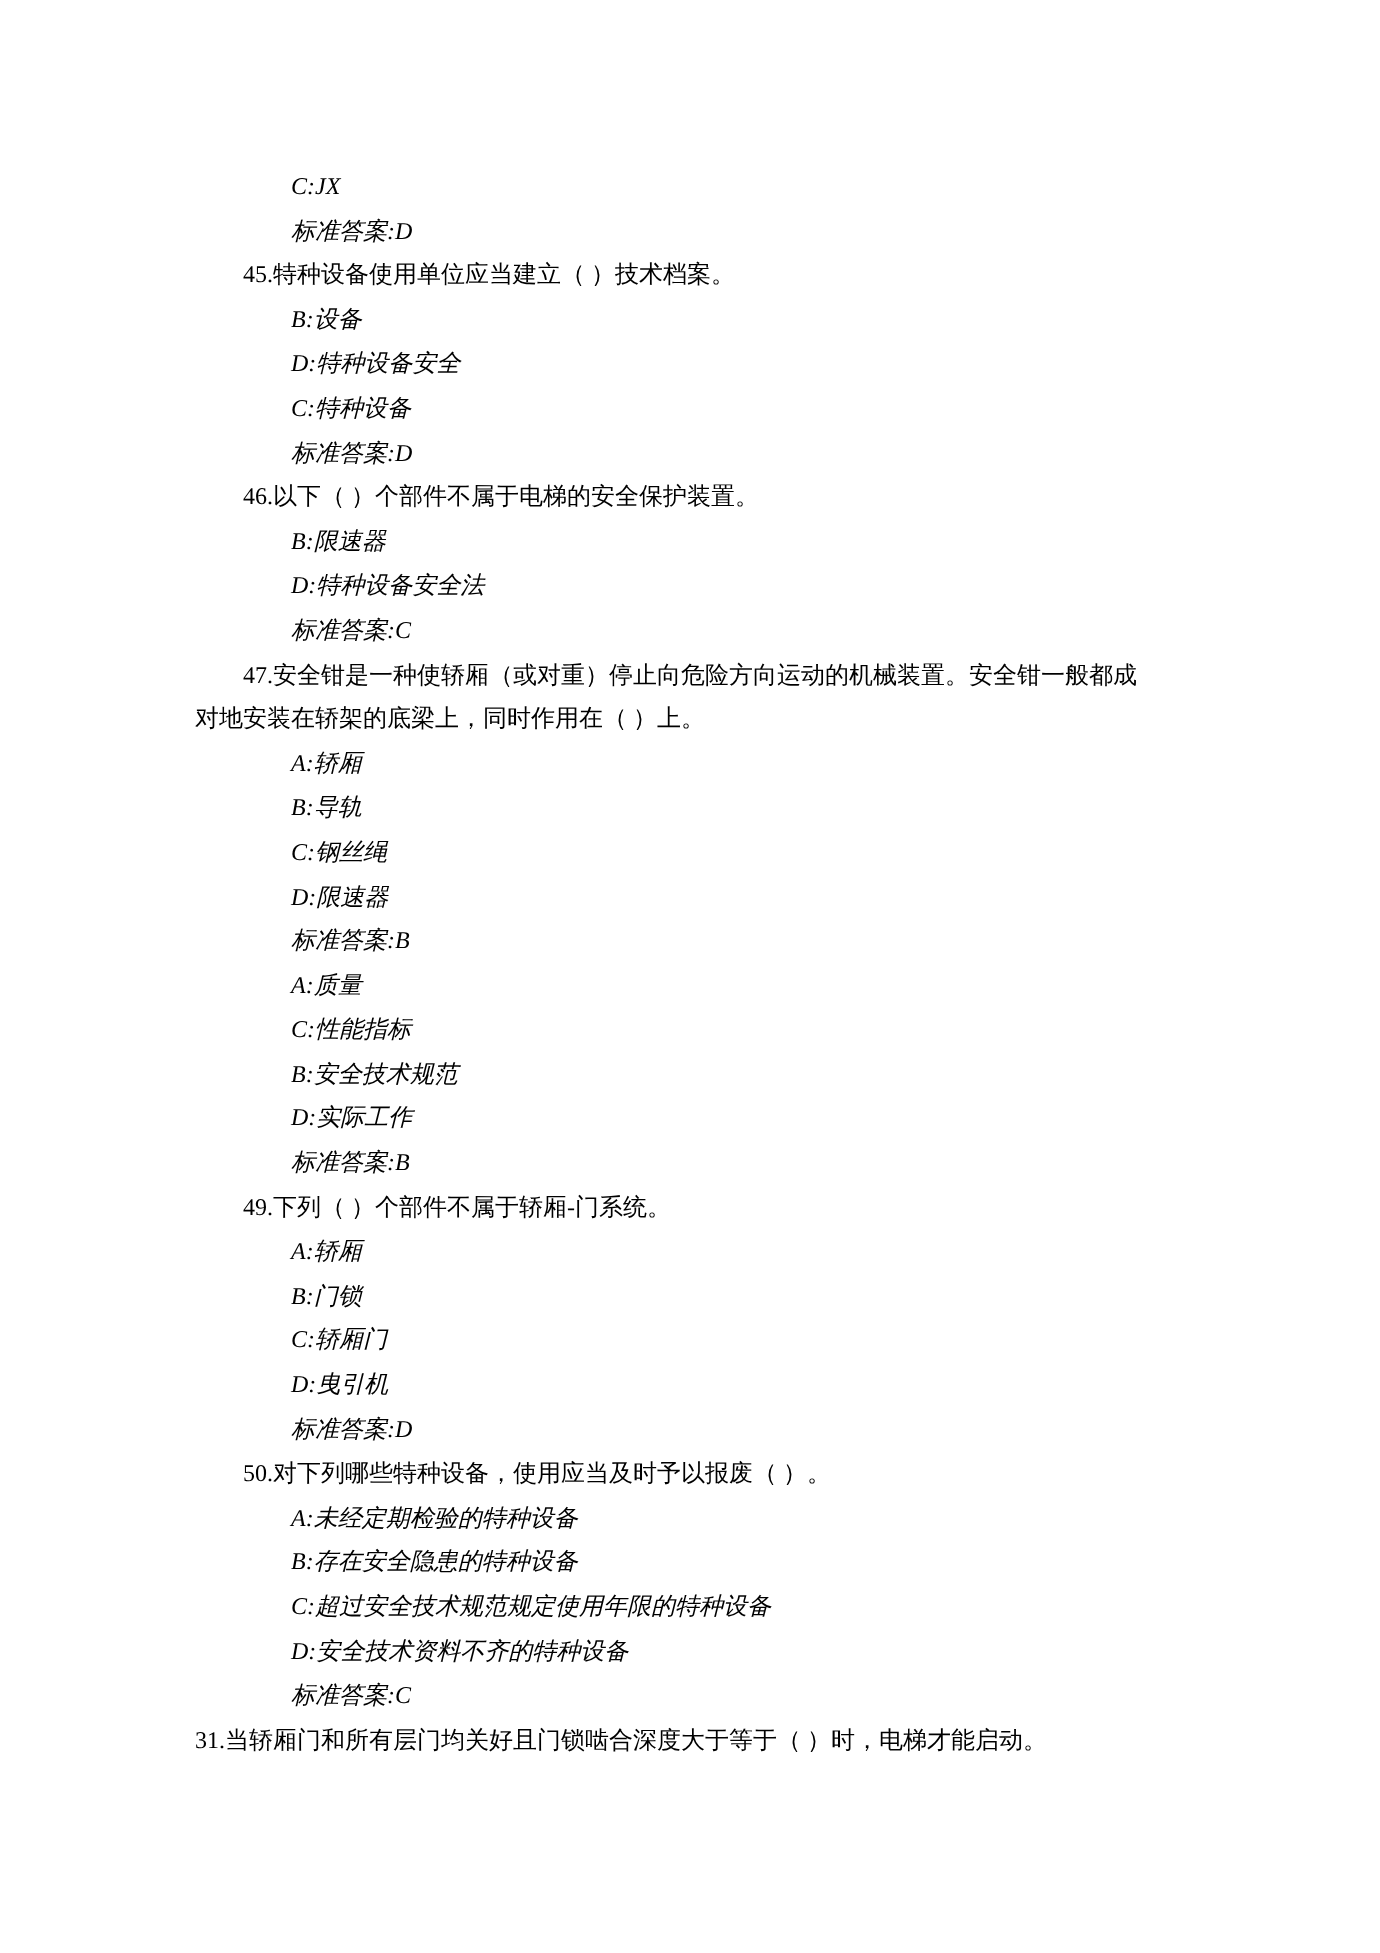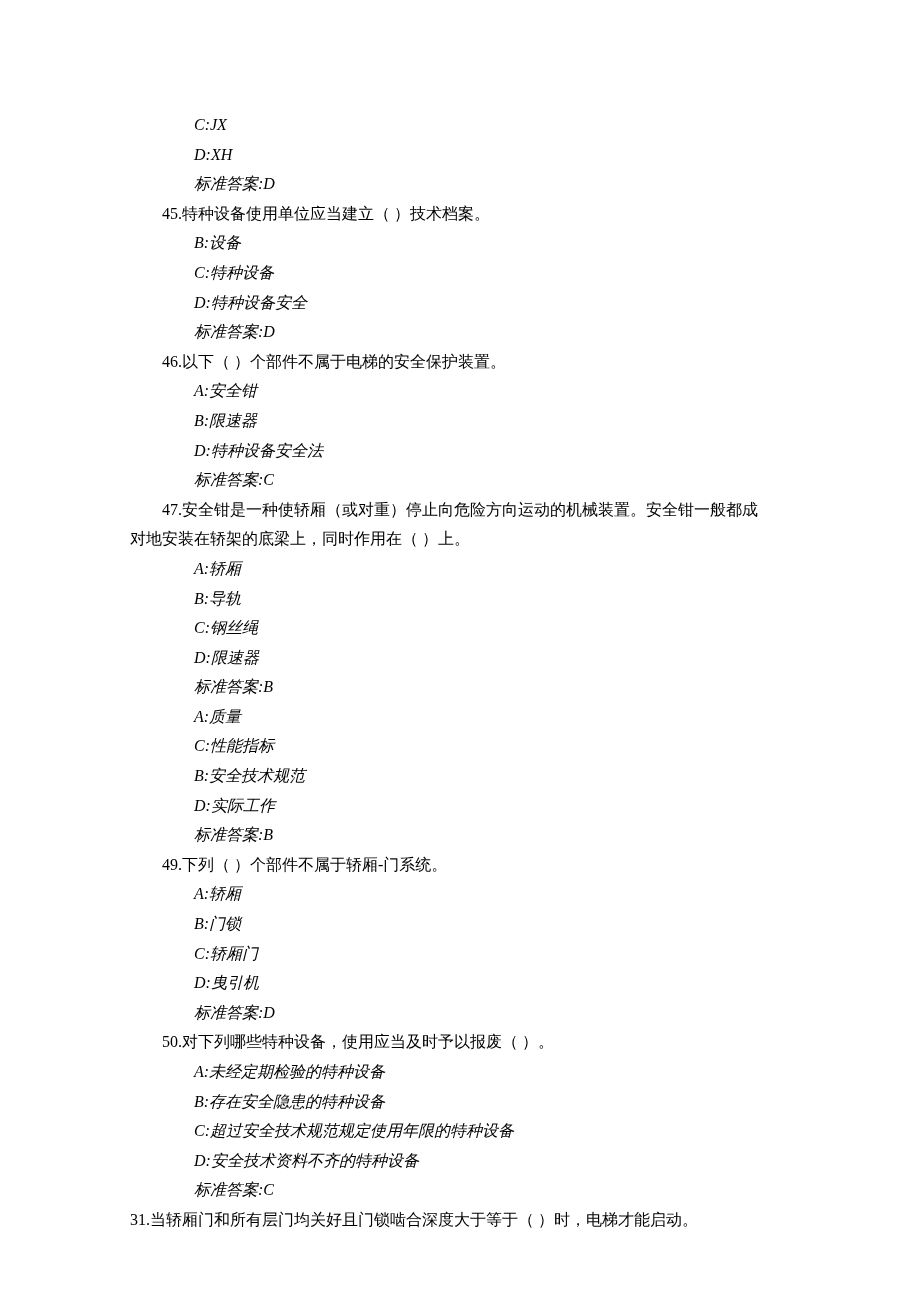--- a/index.html
+++ b/index.html
@@ -25,31 +25,29 @@
     text-indent: 4em;
     font-style: italic;
   }
 </style>
 </head>
 <body>
 
 <div class="page">
 
   <div class="opt-line">C:JX</div>
-  <div class="opt-line">D:XH</div>
   <div class="opt-line">标准答案:D</div>
 
   <div class="q-line"><span>45</span>.<span>特种设备使用单位应当建立（  ）技术档案。</span></div>
   <div class="opt-line">B:设备</div>
+  <div class="opt-line">D:特种设备安全</div>
   <div class="opt-line">C:特种设备</div>
-  <div class="opt-line">D:特种设备安全</div>
   <div class="opt-line">标准答案:D</div>
 
   <div class="q-line"><span>46</span>.<span>以下（  ）个部件不属于电梯的安全保护装置。</span></div>
-  <div class="opt-line">A:安全钳</div>
   <div class="opt-line">B:限速器</div>
   <div class="opt-line">D:特种设备安全法</div>
   <div class="opt-line">标准答案:C</div>
 
   <div class="q-line">47.安全钳是一种使轿厢（或对重）停止向危险方向运动的机械装置。安全钳一般都成</div>
   <div style="text-indent:0">对地安装在轿架的底梁上，同时作用在（  ）上。</div>
   <div class="opt-line">A:轿厢</div>
   <div class="opt-line">B:导轨</div>
   <div class="opt-line">C:钢丝绳</div>
   <div class="opt-line">D:限速器</div>

